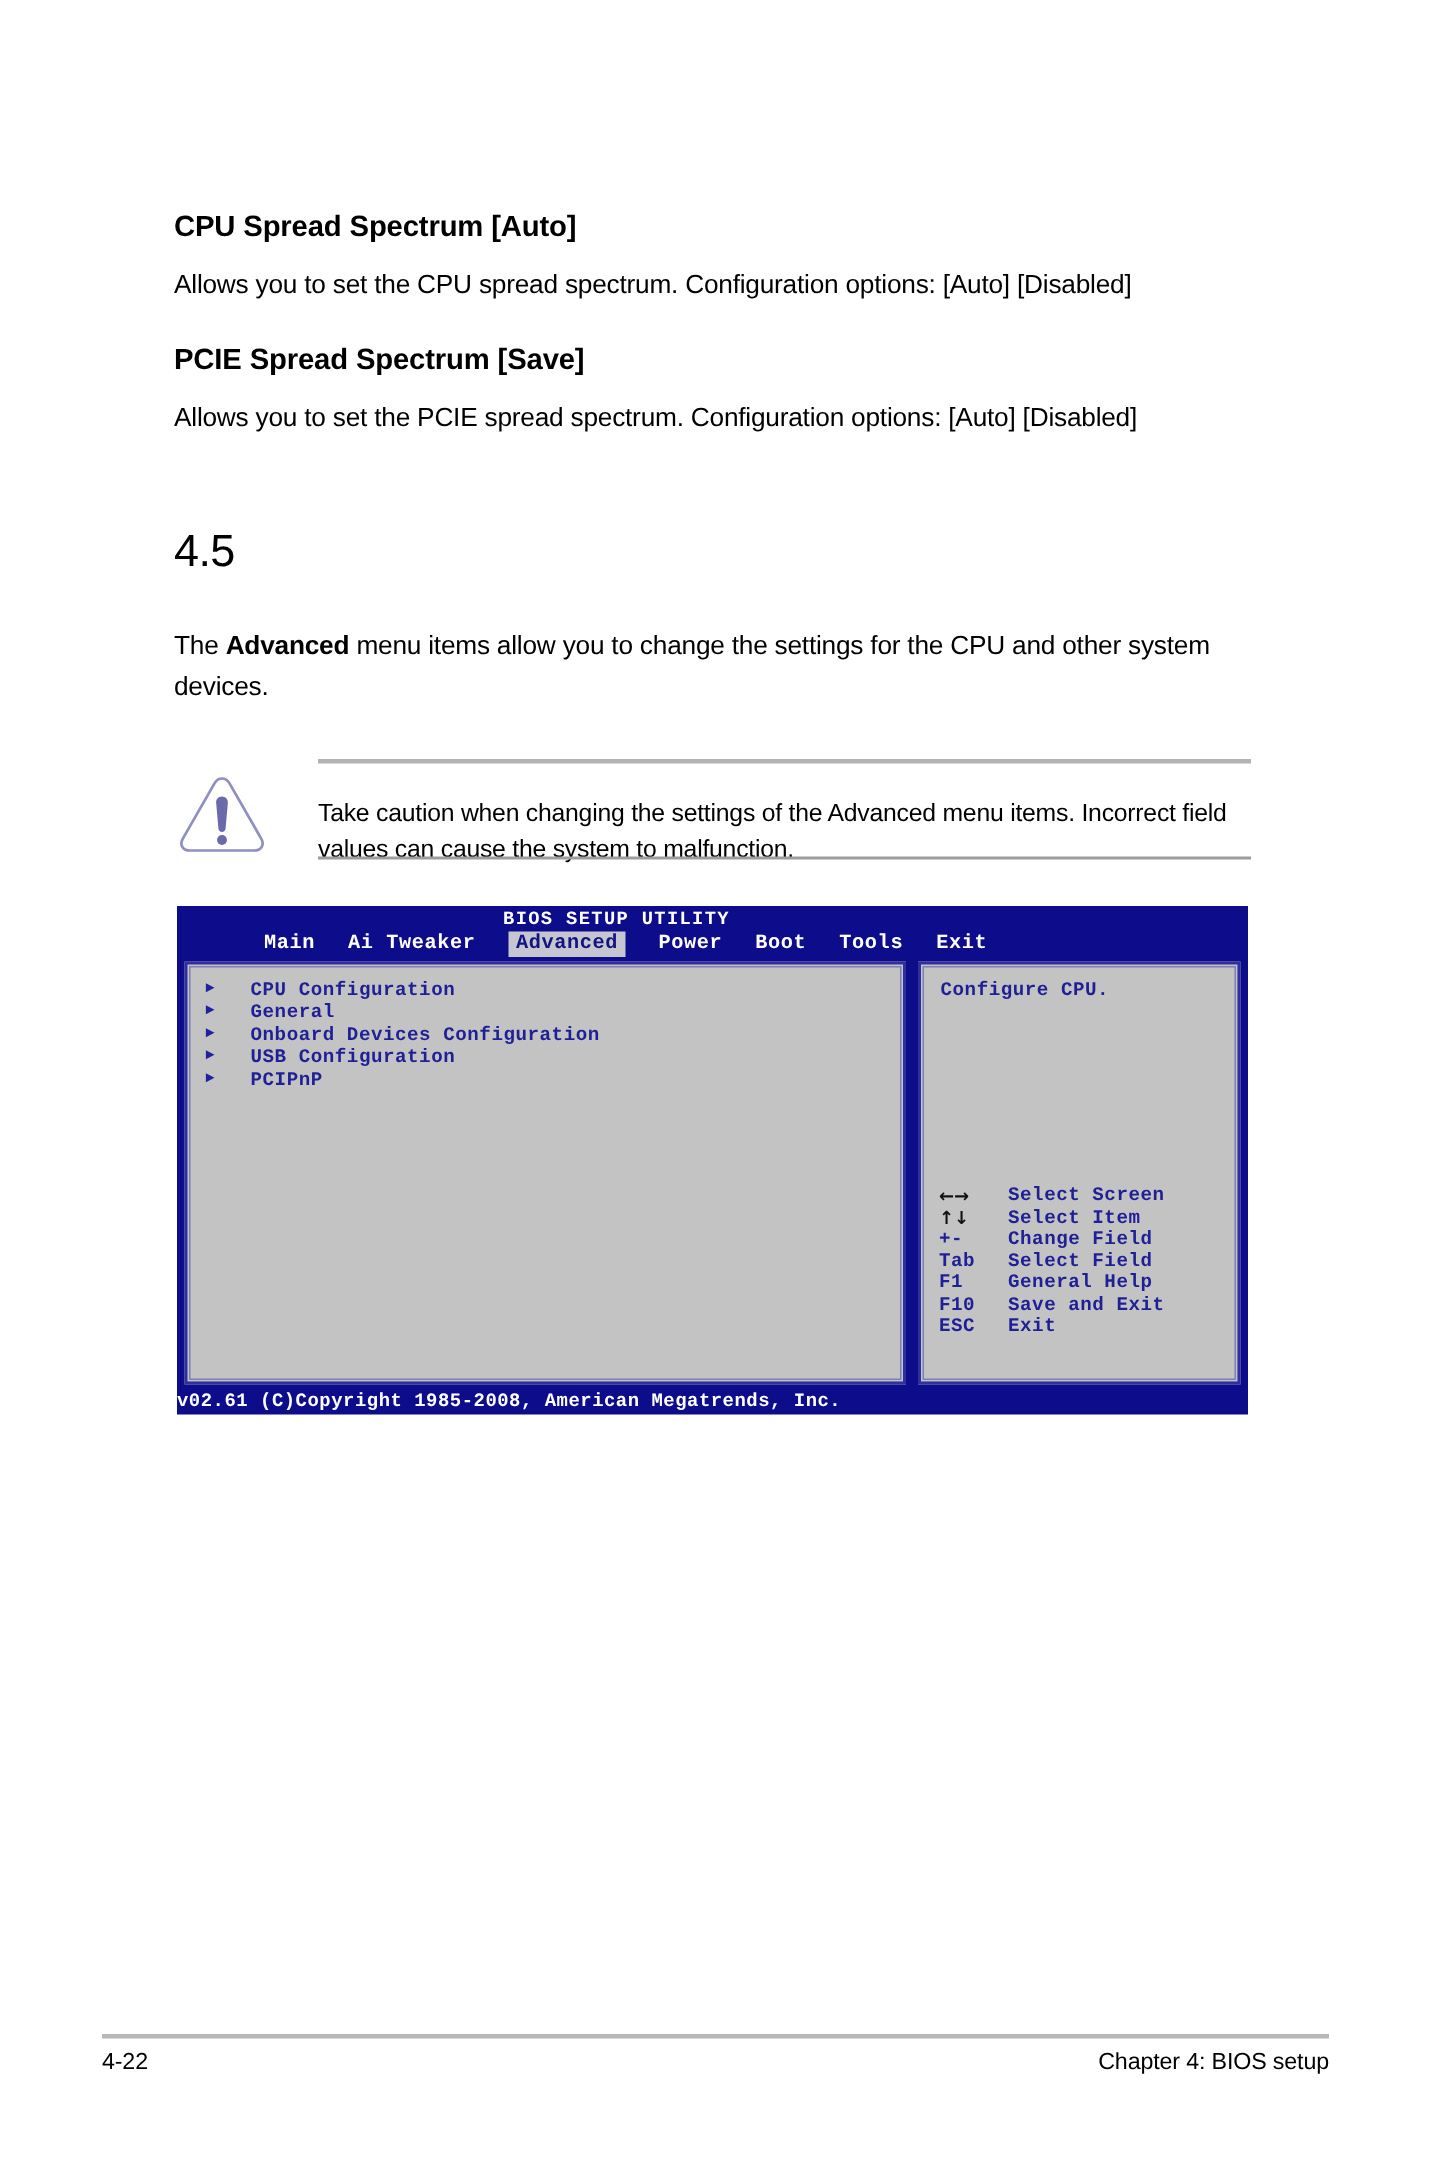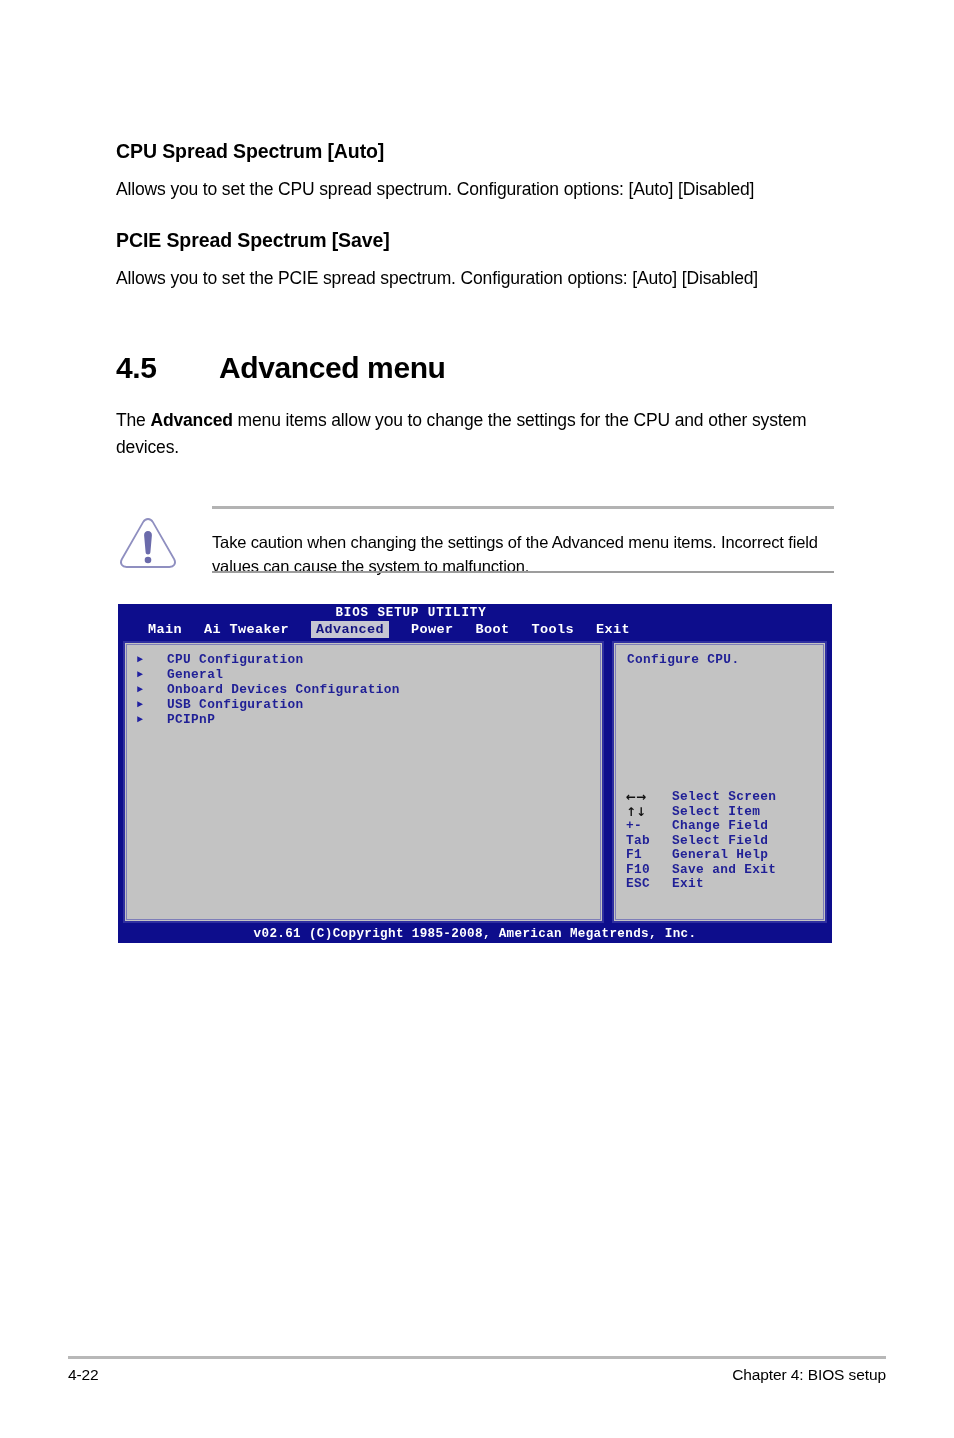--- a/index.html
+++ b/index.html
@@ -48,22 +48,22 @@
   }
   p.body-text.tight { margin-bottom: 14px; }
 
   .spacer-lg { height: 46px; }
 
   
   .section-heading {
     display: flex;
     align-items: flex-end;
     font-size: 30px;
-    font-weight: bold;
-    margin: 0 0 22px 0;
+    font-weight: normal;
+    margin: 0 0 32px 0;
     letter-spacing: -0.4px;
   }
   .section-heading .num {
     width: 103px;
     flex: 0 0 103px;
   }
   .section-heading .title { flex: 1 1 auto; }
 
   .intro-text {
     font-size: 17.5px;
@@ -142,20 +142,21 @@
     position: absolute;
     left: 0;
     top: 17px;
     width: 714px;
     height: 17px;
     display: flex;
     align-items: flex-start;
     font-size: 13.5px;
     font-weight: bold;
     letter-spacing: 0.4px;
+    padding-left: 28px;
   }
   .bios-tab {
     color: #ffffff;
     padding: 1px 0px;
     white-space: pre;
   }
   .bios-tab.spacer-before { margin-left: 22px; }
   .bios-tab.active {
     background: #c6c6d2;
     color: #141480;
@@ -249,21 +250,21 @@
   .legend-desc {
     flex: 1 1 auto;
     color: #1f1f96;
   }
 
   .bios-footer {
     position: absolute;
     left: 0;
     bottom: 2px;
     width: 714px;
-    text-align: center;
+    text-align: left;
     color: #ffffff;
     font-size: 12.6px;
     font-weight: bold;
     letter-spacing: 0.35px;
   }
 
   
   .page-footer-rule {
     position: absolute;
     left: 68px;
@@ -293,21 +294,20 @@
     <h3 class="sub-heading">CPU Spread Spectrum [Auto]</h3>
     <p class="body-text">Allows you to set the CPU spread spectrum. Configuration options: [Auto] [Disabled]</p>
 
     <h3 class="sub-heading">PCIE Spread Spectrum [Save]</h3>
     <p class="body-text tight">Allows you to set the PCIE spread spectrum. Configuration options: [Auto] [Disabled]</p>
 
     <div class="spacer-lg"></div>
 
     <div class="section-heading">
       <span class="num">4.5</span>
-      <span class="title">Advanced menu</span>
     </div>
 
     <p class="intro-text"><span>The </span><b>Advanced</b><span> menu items allow you to change the settings for the CPU and other system devices.</span></p>
   </div>
 
   <div class="note-box">
     <div class="note-rule-top"></div>
     <div class="note-icon">
       <svg width="64" height="58" viewBox="0 0 64 58" xmlns="http://www.w3.org/2000/svg">
         <path d="M32 5 C34.2 5 35.8 6.2 36.9 8.1 L58.2 45.2 C59.3 47.2 59.4 49.2 58.3 50.8 C57.3 52.3 55.6 53 53.4 53 L10.6 53 C8.4 53 6.7 52.3 5.7 50.8 C4.6 49.2 4.7 47.2 5.8 45.2 L27.1 8.1 C28.2 6.2 29.8 5 32 5 Z" fill="#ffffff" stroke="#8f8fc0" stroke-width="1.8"></path>

